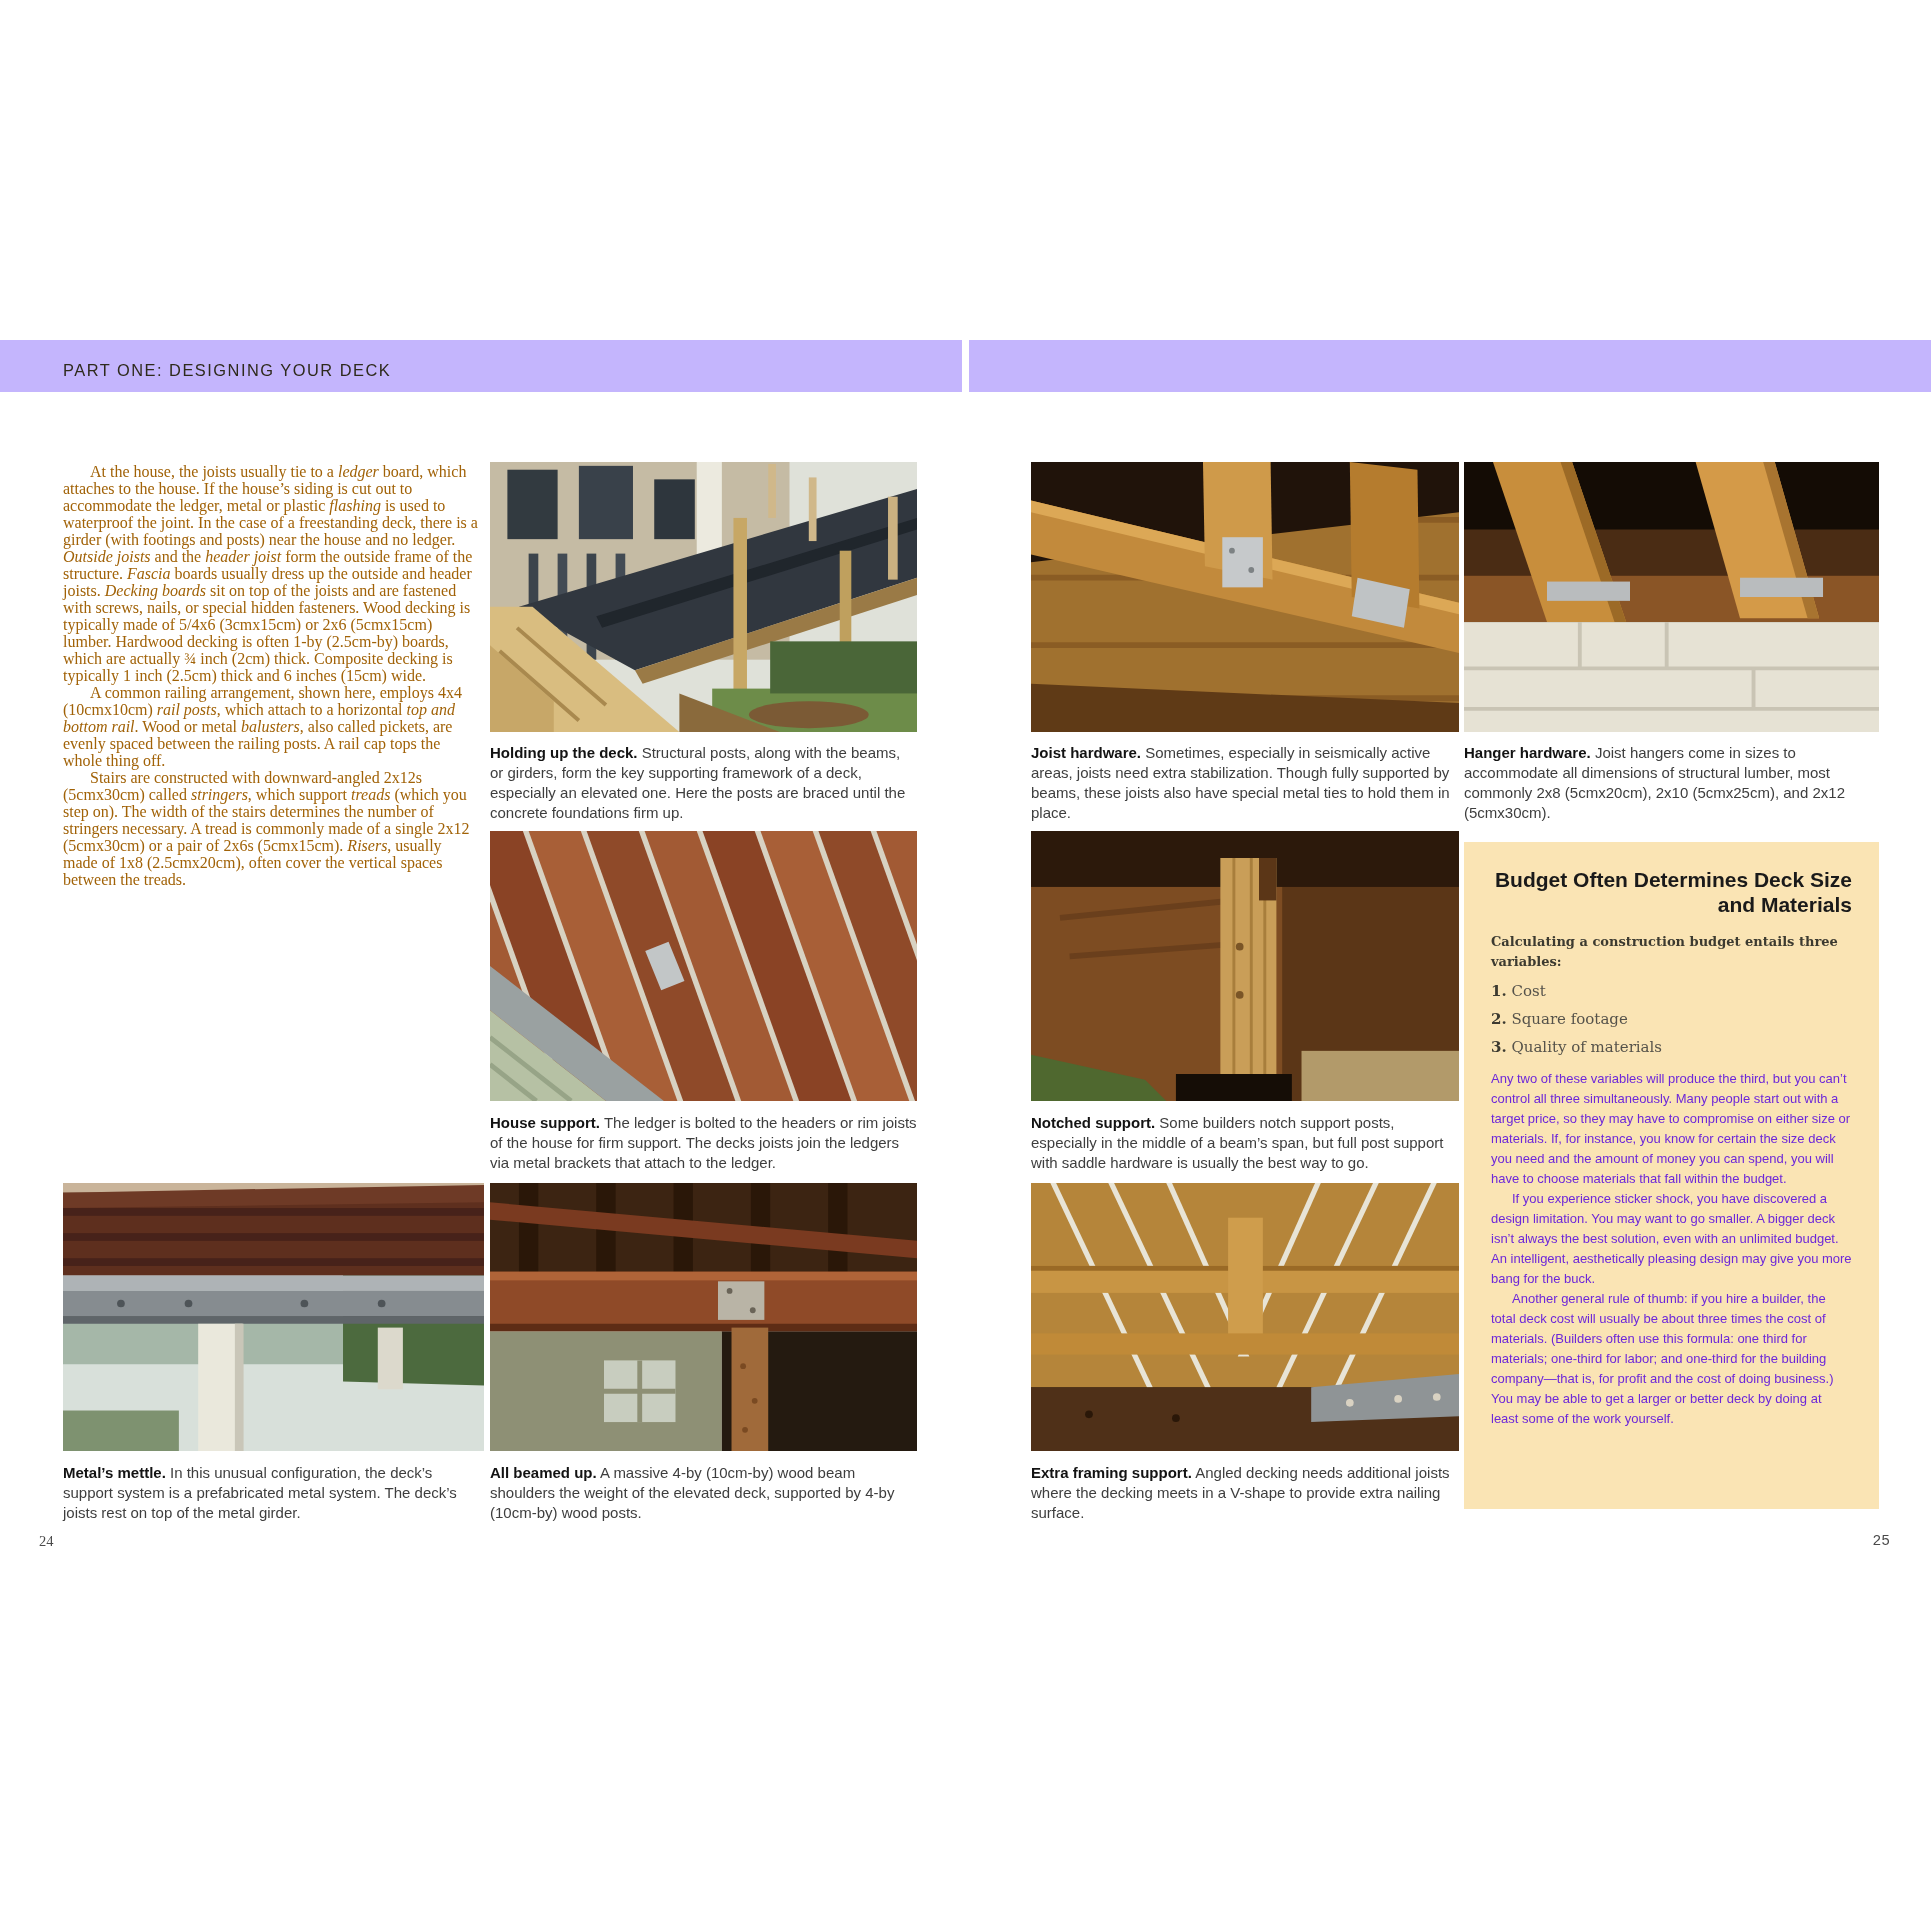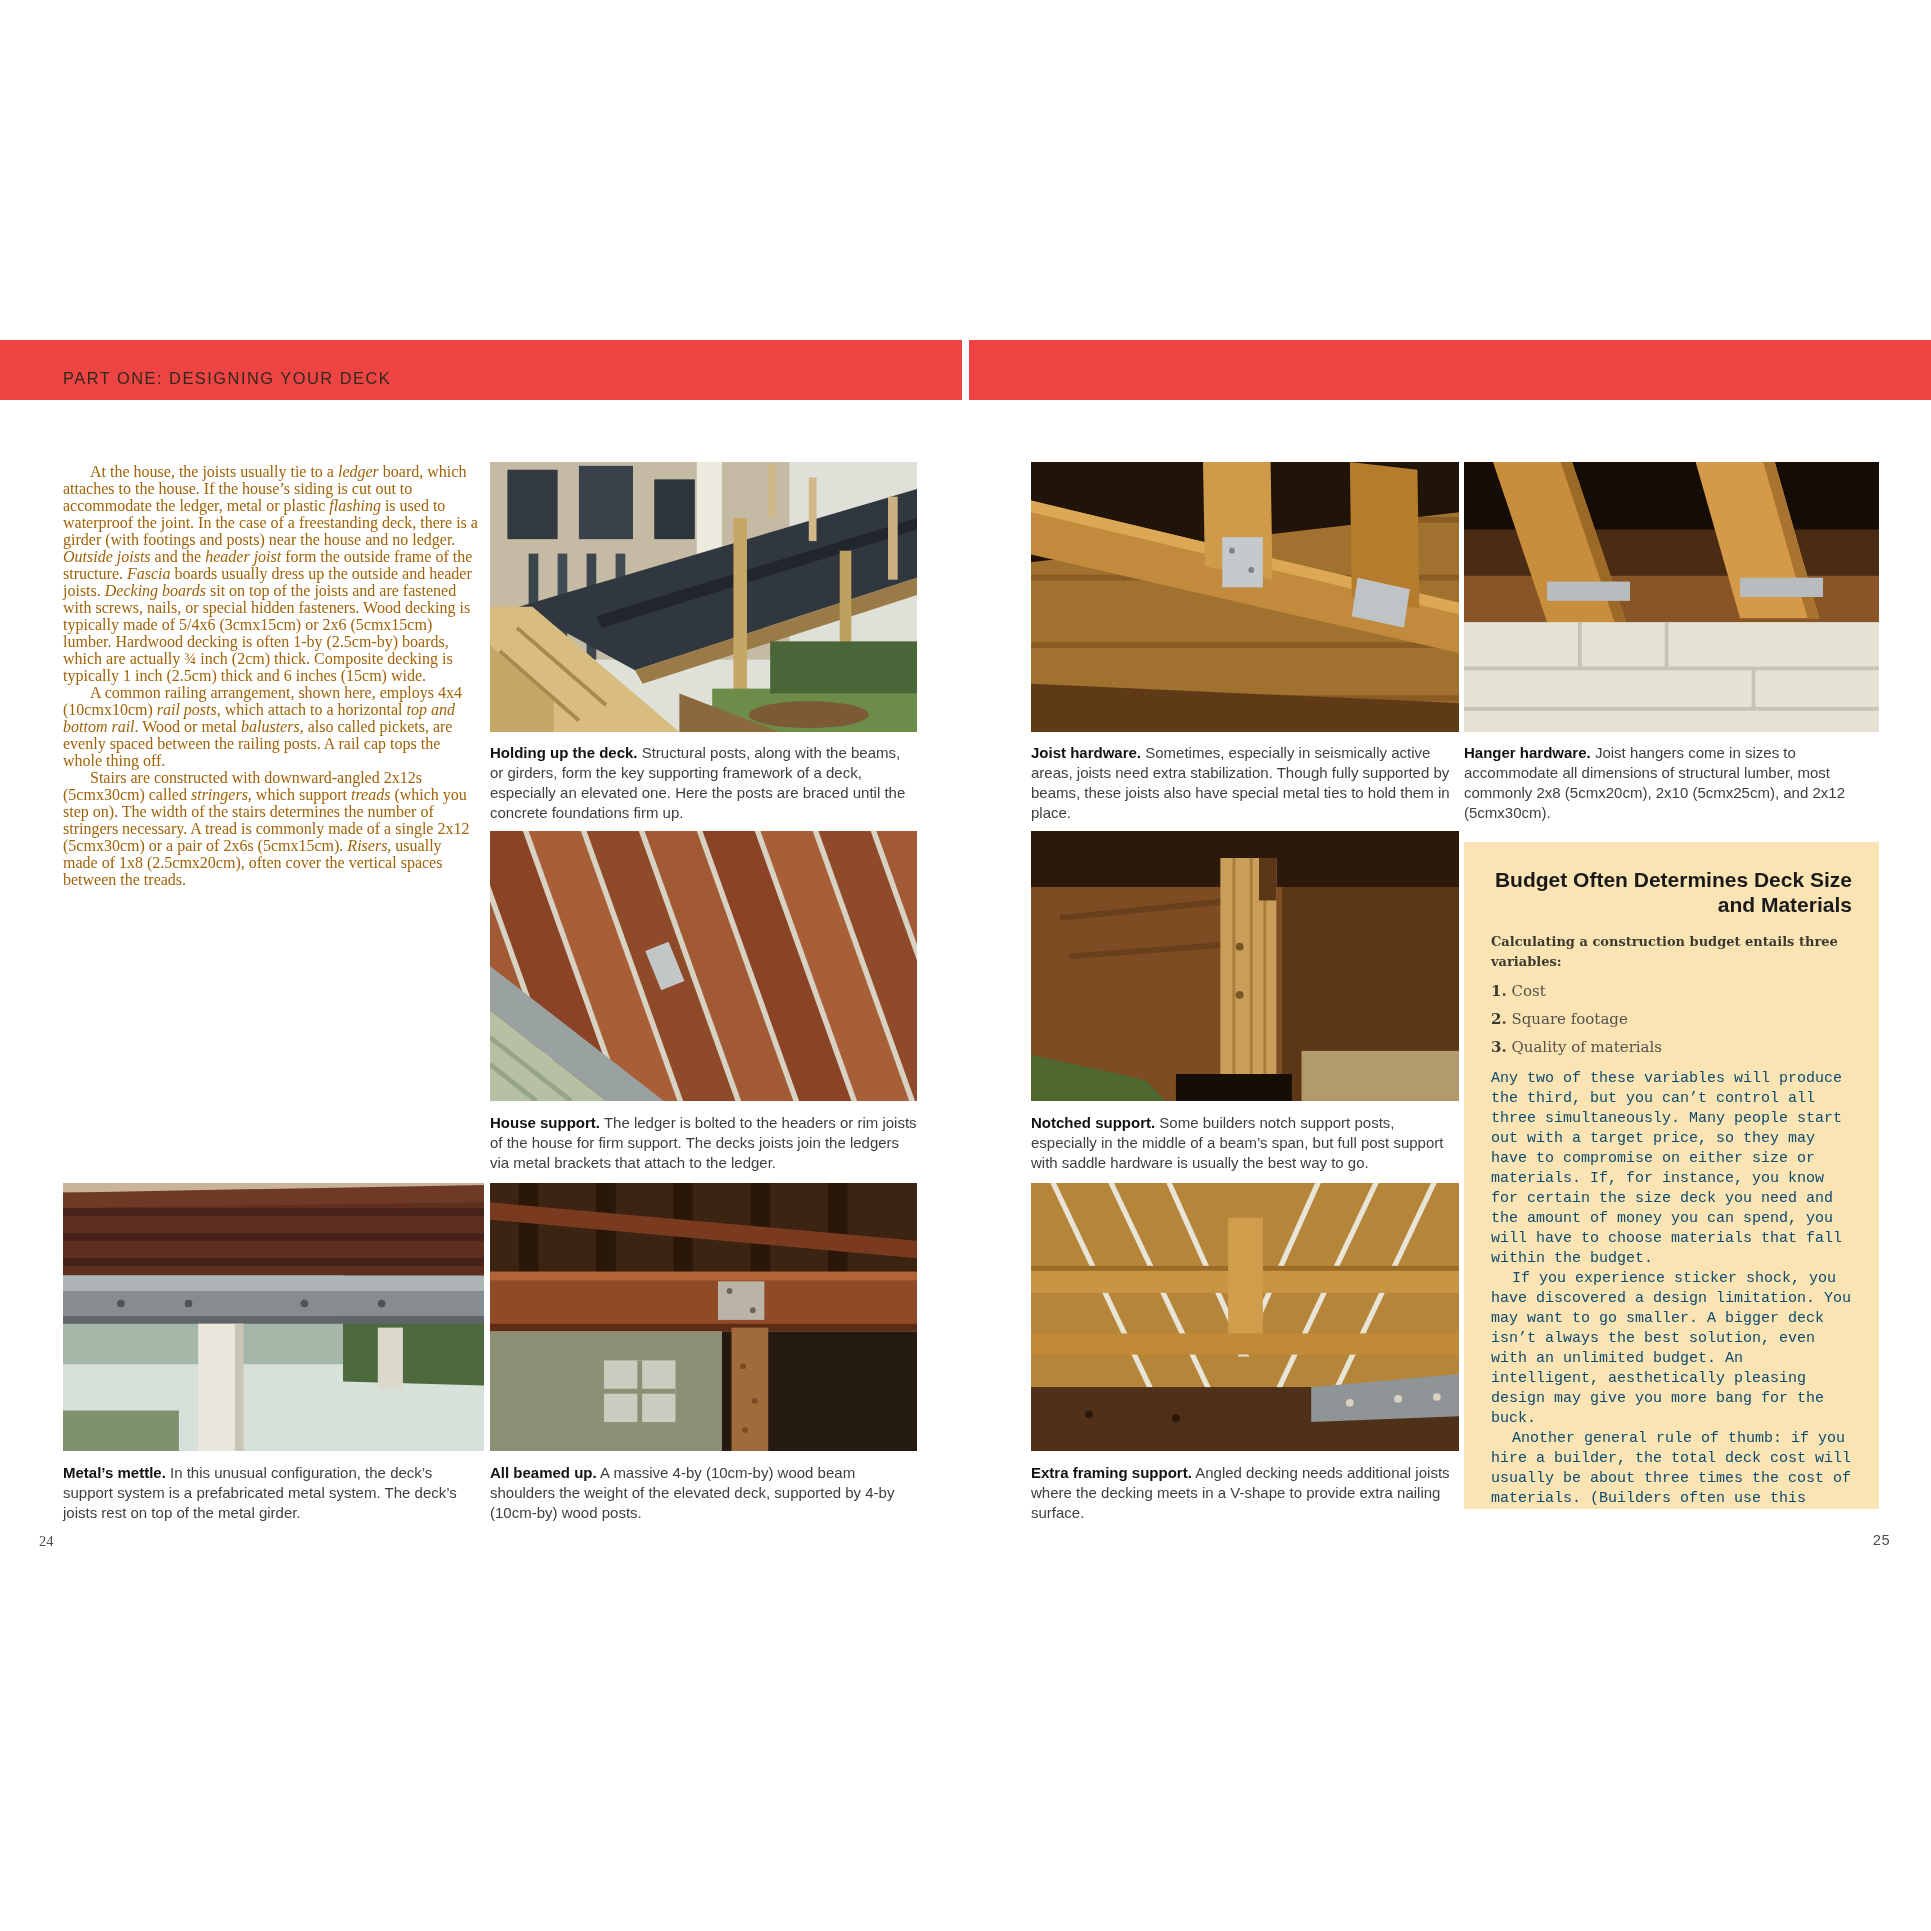--- a/index.html
+++ b/index.html
@@ -1,20 +1,20 @@
 <!DOCTYPE html>
 <html><head>
 <meta charset="utf-8">
 <style>
   html,body{margin:0;padding:0;background:#ffffff;}
   .sheet{position:relative;width:1931px;height:1931px;background:#ffffff;overflow:hidden;
          font-family:"Liberation Sans",sans-serif;}
 
   
-  .band{position:absolute;top:340px;height:60px;background:#ef4444;}
+  .band{position:absolute;top:340px;height:52px;background:#c4b5fd;}
   .band-left{left:0;width:962px;display:flex;align-items:flex-end;padding:0 0 11.6px 63px;box-sizing:border-box;}
   .band-right{left:969px;width:962px;}
   .band-label{font-size:16.4px;letter-spacing:1.5px;color:#2e2a1c;font-weight:400;}
 
   
   .bodycol{position:absolute;left:63px;top:463px;width:415px;
            font-family:"Liberation Serif",serif;font-size:16px;line-height:17px;color:#a16207;}
   .bodycol p{margin:0;text-indent:27px;}
 
   
@@ -25,21 +25,21 @@
   .cap{position:absolute;font-size:15px;line-height:20px;color:#3e3e3e;}
   .cap strong{color:#131313;font-weight:700;}
 
   
   .sidebar{position:absolute;left:1464px;top:842px;width:415px;height:667px;background:#FAE4B4;
            box-sizing:border-box;padding:25px 27px;overflow:hidden;}
   .sb-title{font-size:21px;line-height:25px;font-weight:700;color:#1a1a1a;margin:0 0 15.4px 0;text-align:right;}
   .sb-intro{font-family:"DejaVu Serif",serif;font-size:13px;line-height:20px;font-weight:700;color:#3c3a30;margin:0 0 9.7px 0;}
   .sb-item{font-family:"DejaVu Serif",serif;font-size:15px;line-height:19.3px;color:#55524a;margin:0 0 8.7px 0;}
   .sb-item b{color:#3c3a30;}
-  .sb-par{font-family:Liberation Mono, monospace;font-size:15px;line-height:20px;color:#0c4a6e;margin:0;}
+  .sb-par{font-family:Liberation Sans, sans-serif;font-size:13px;line-height:20px;color:#6d28d9;margin:0;}
   .sb-par.first{margin-top:11.6px;}
   .sb-par.indent{text-indent:21px;}
 
   
   .pagenum{position:absolute;top:1533px;font-size:14.5px;color:#4a4a4a;}
   .pagenum.left{left:39px;font-family:Liberation Serif, serif;}
   .pagenum.right{right:41px;text-align:right;font-family:Liberation Mono, monospace;}
 </style>
 </head>
 <body>

